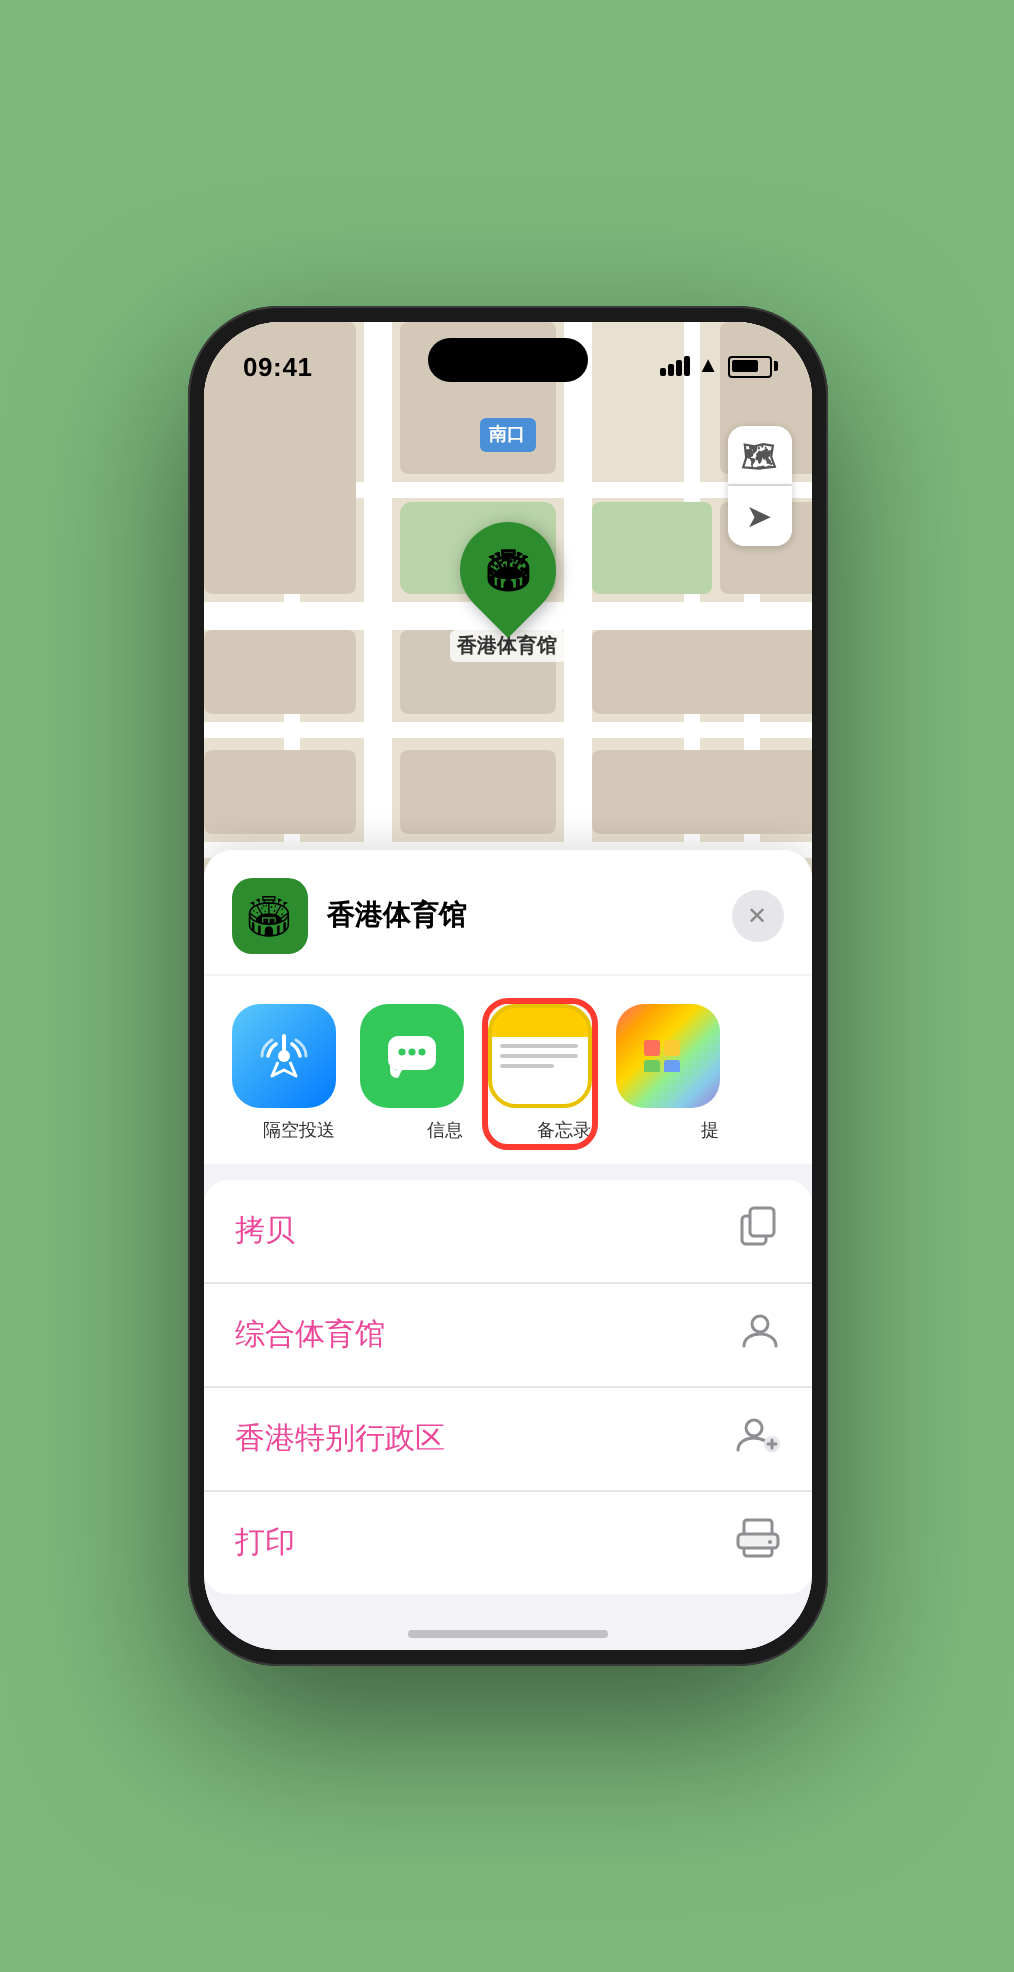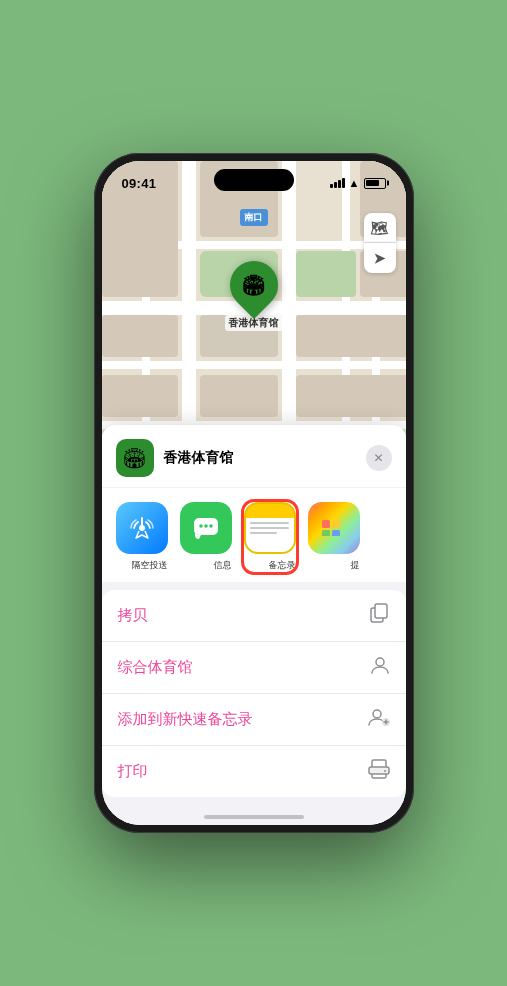--- a/index.html
+++ b/index.html
@@ -533,21 +533,21 @@
         <div class="action-item">
           <span class="action-label">综合体育馆</span>
           <span class="action-icon">
             <svg width="20" height="20" viewBox="0 0 20 20" fill="none">
               <circle cx="10" cy="7" r="4" stroke="#8e8e93" stroke-width="1.5" fill="none"></circle>
               <path d="M2 18 C2 14 6 12 10 12 C14 12 18 14 18 18" stroke="#8e8e93" stroke-width="1.5" fill="none" stroke-linecap="round"></path>
             </svg>
           </span>
         </div>
         <div class="action-item">
-          <span class="action-label">添加到新快速备忘录</span>
+          <span class="action-label">香港特别行政区</span>
           <span class="action-icon">
             <svg width="22" height="20" viewBox="0 0 22 20" fill="none">
               <circle cx="9" cy="7" r="4" stroke="#8e8e93" stroke-width="1.5" fill="none"></circle>
               <path d="M1 18 C1 14 5 12 9 12 C13 12 17 14 17 18" stroke="#8e8e93" stroke-width="1.5" fill="none" stroke-linecap="round"></path>
               <circle cx="18" cy="15" r="4" fill="#e5e5ea"></circle>
               <path d="M16 15 L20 15 M18 13 L18 17" stroke="#8e8e93" stroke-width="1.5" stroke-linecap="round"></path>
             </svg>
           </span>
         </div>
         <div class="action-item" style="border-bottom:none;">

